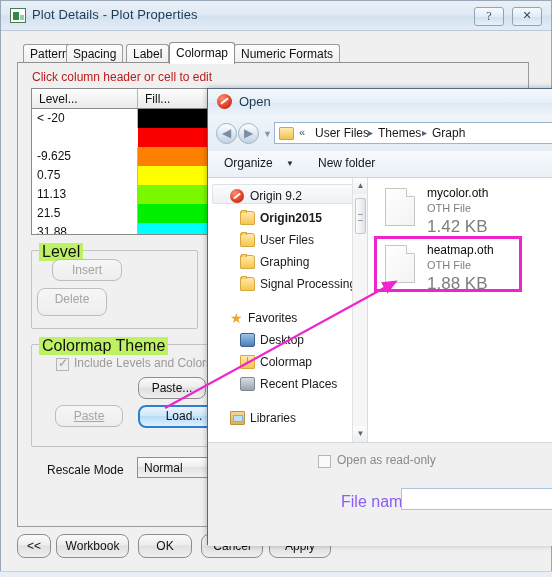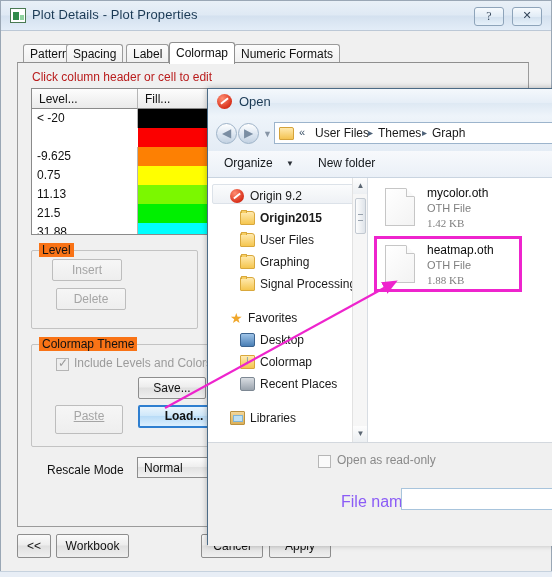--- a/index.html
+++ b/index.html
@@ -159,69 +159,69 @@
 
   
   .groupbox {
     position: absolute;
     border: 1px solid #c3c3c3;
     border-radius: 2px;
     box-sizing: border-box;
   }
   .group-label {
     position: absolute; top: -8px; left: 7px;
-    background: #f97316;
+    background: #bef264;
     padding: 0 3px;
-    font-size: 12px; color: #111;
+    font-size: 16px; color: #111;
   }
   #grp-level { left: 13px; top: 187px; width: 167px; height: 79px; }
   #grp-theme { left: 13px; top: 281px; width: 460px; height: 103px; }
 
   .btn {
     position: absolute;
     background: linear-gradient(to bottom,#fafafa 0%, #ededed 45%, #e0e0e0 50%, #efefef 100%);
     border: 1px solid #8d8d8d;
-    border-radius: 2px;
+    border-radius: 8px;
     box-sizing: border-box;
     font-size: 12px; color: #111;
     text-align: center;
     cursor: default;
     line-height: 20px;
   }
   .btn.disabled { color: #a5a5a5; border-color: #bdbdbd;
     background: linear-gradient(to bottom,#f6f6f6 0%, #eeeeee 100%); }
   .btn.highlight {
     border: 2px solid #2f7fd0;
     background: linear-gradient(to bottom,#eaf5fd 0%, #cfe8fa 45%, #b9dcf7 50%, #ddf0fe 100%);
     line-height: 18px;
   }
   #btn-insert { left: 34px; top: 196px;  width: 70px; height: 22px; line-height: 20px; }
-  #btn-delete { left: 38px; top: 225px;  width: 70px; height: 22px; line-height: 20px; text-align: center; }
+  #btn-delete { left: 19px; top: 225px;  width: 70px; height: 28px; line-height: 20px; text-align: center; }
 
   #chk-include {
     position: absolute; left: 38px; top: 295px;
     width: 13px; height: 13px;
     background: #eeeeee;
     border: 1px solid #b5b5b5;
     box-sizing: border-box;
   }
   #chk-include::after {
     content: "\2713";
     position: absolute; left: 1px; top: -3px;
     font-size: 12px; color: #9a9a9a;
   }
   #chk-include-label {
     position: absolute; left: 56px; top: 293px;
     font-size: 12px; color: #9b9b9b;
     white-space: nowrap;
   }
   #btn-copy { left: 37px;  top: 314px; width: 68px; height: 22px; line-height: 20px; }
   #btn-save { left: 120px; top: 314px; width: 68px; height: 22px; line-height: 20px; }
-  #btn-paste{ left: 37px;  top: 342px; width: 68px; height: 29px; line-height: 20px; text-decoration: underline; }
-  #btn-load { left: 120px; top: 342px; width: 92px; height: 23px; font-weight: bold; }
+  #btn-paste{ left: 37px;  top: 342px; width: 68px; height: 22px; line-height: 20px; text-decoration: underline; }
+  #btn-load { left: 120px; top: 342px; width: 92px; height: 23px; }
 
   
   #lbl-rescale {
     position: absolute; left: 29px; top: 400px;
     font-size: 12px; color: #111;
   }
   #sel-rescale {
     position: absolute; left: 119px; top: 394px;
     width: 120px; height: 21px;
     background: linear-gradient(to bottom,#fcfcfc 0%, #efefef 45%, #e2e2e2 50%, #f2f2f2 100%);
@@ -478,21 +478,21 @@
   .file-ico::before {
     content:""; position:absolute; right:-1px; top:-1px;
     width:9px; height:9px;
     border-left:1px solid #c6c6c6;
     border-bottom:1px solid #c6c6c6;
     box-sizing:border-box;
     transform-origin: top right;
   }
   .file-name { position: absolute; left: 50px; top: 4px; font-size: 12px; color: #0d0d0d; }
   .file-type { position: absolute; left: 50px; top: 20px; font-size: 11px; color: #7e7e7e; }
-  .file-size { position: absolute; left: 50px; top: 35px; font-size: 11px; color: #7e7e7e; font-family: Liberation Serif, serif; }
+  .file-size { position: absolute; left: 50px; top: 35px; font-size: 17px; color: #7e7e7e; }
 
   #file-highlight {
     position: absolute; left: 5px; top: 58px;
     width: 148px; height: 56px;
     border: 3px solid #ee24cd;
     box-sizing: border-box;
     z-index: 6;
   }
 
   #open-footer {
@@ -611,30 +611,31 @@
         <span class="group-label">Level</span>
       </div>
       <div class="btn disabled" id="btn-insert">Insert</div>
       <div class="btn disabled" id="btn-delete">Delete</div>
 
       <div class="groupbox" id="grp-theme">
         <span class="group-label">Colormap Theme</span>
       </div>
       <div id="chk-include"></div>
       <div id="chk-include-label">Include Levels and Colors Only</div>
-      <div class="btn" id="btn-save">Save...</div>
+      <div class="btn" id="btn-save">Paste...</div>
       <div class="btn disabled" id="btn-paste">Paste</div>
       <div class="btn highlight" id="btn-load">Load...</div>
 
       <div id="lbl-rescale">Rescale Mode</div>
       <div id="sel-rescale">Normal</div>
     </div>
 
     <div class="btn" id="btn-back">&lt;&lt;</div>
     <div class="btn" id="btn-workbook">Workbook</div>
+    <div class="btn" id="btn-ok">OK</div>
     <div class="btn" id="btn-cancel">Cancel</div>
     <div class="btn" id="btn-apply">Apply</div>
   </div>
 
   <div id="bottom-strip"></div>
 
   <div id="open-dialog">
 
     <div id="open-titlebar">
       <div id="open-title-icon"></div>

